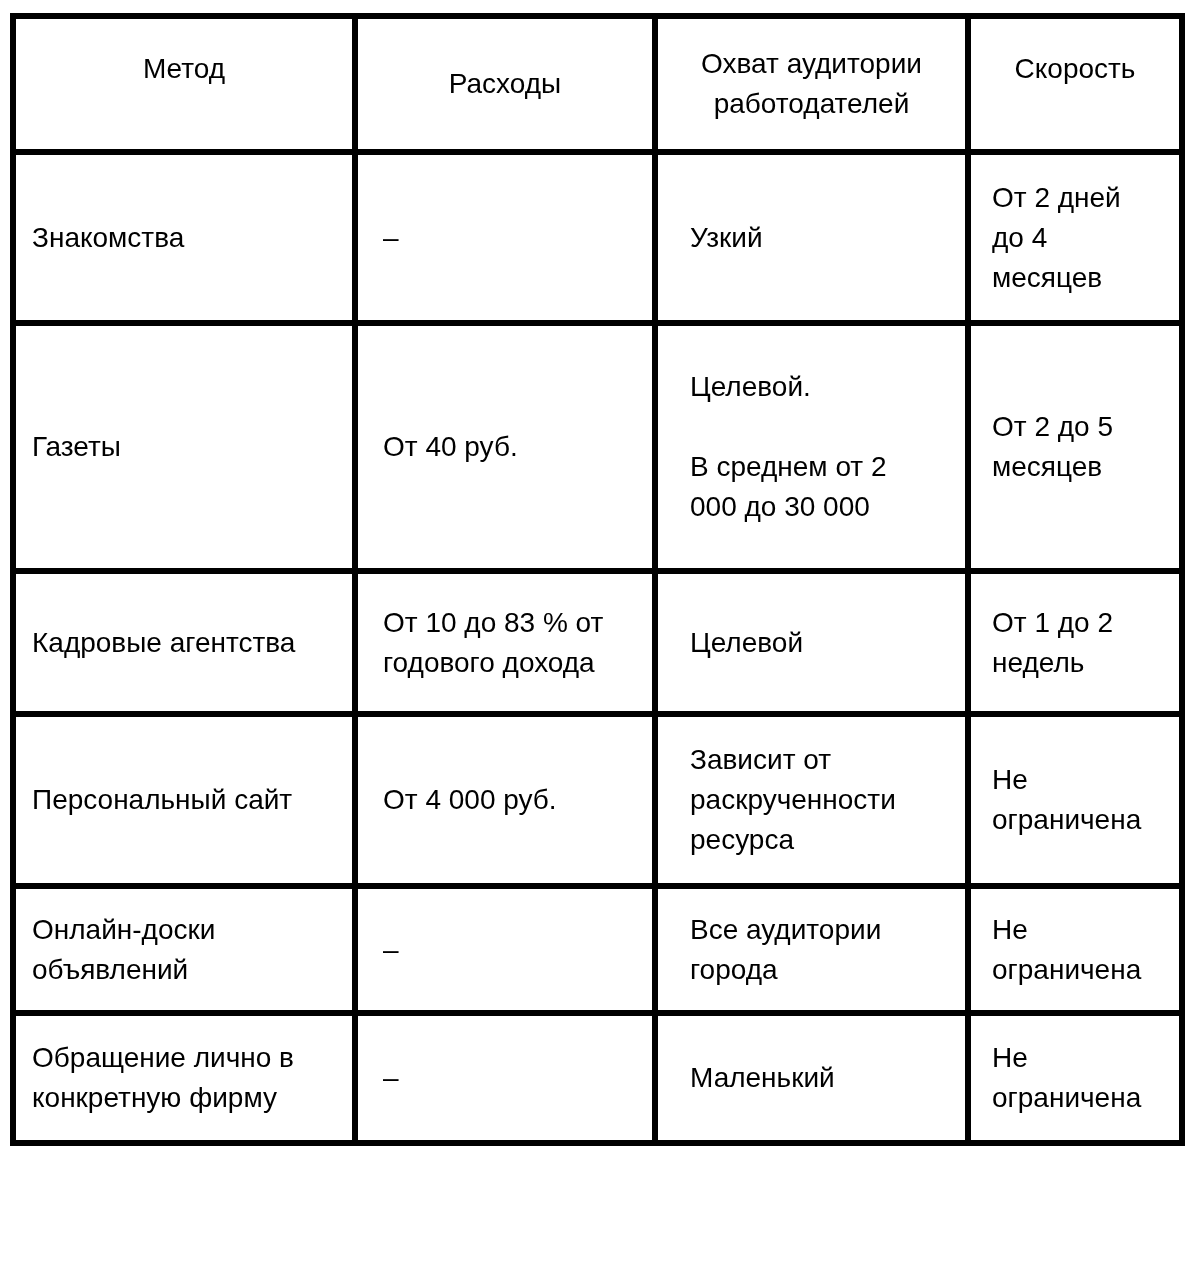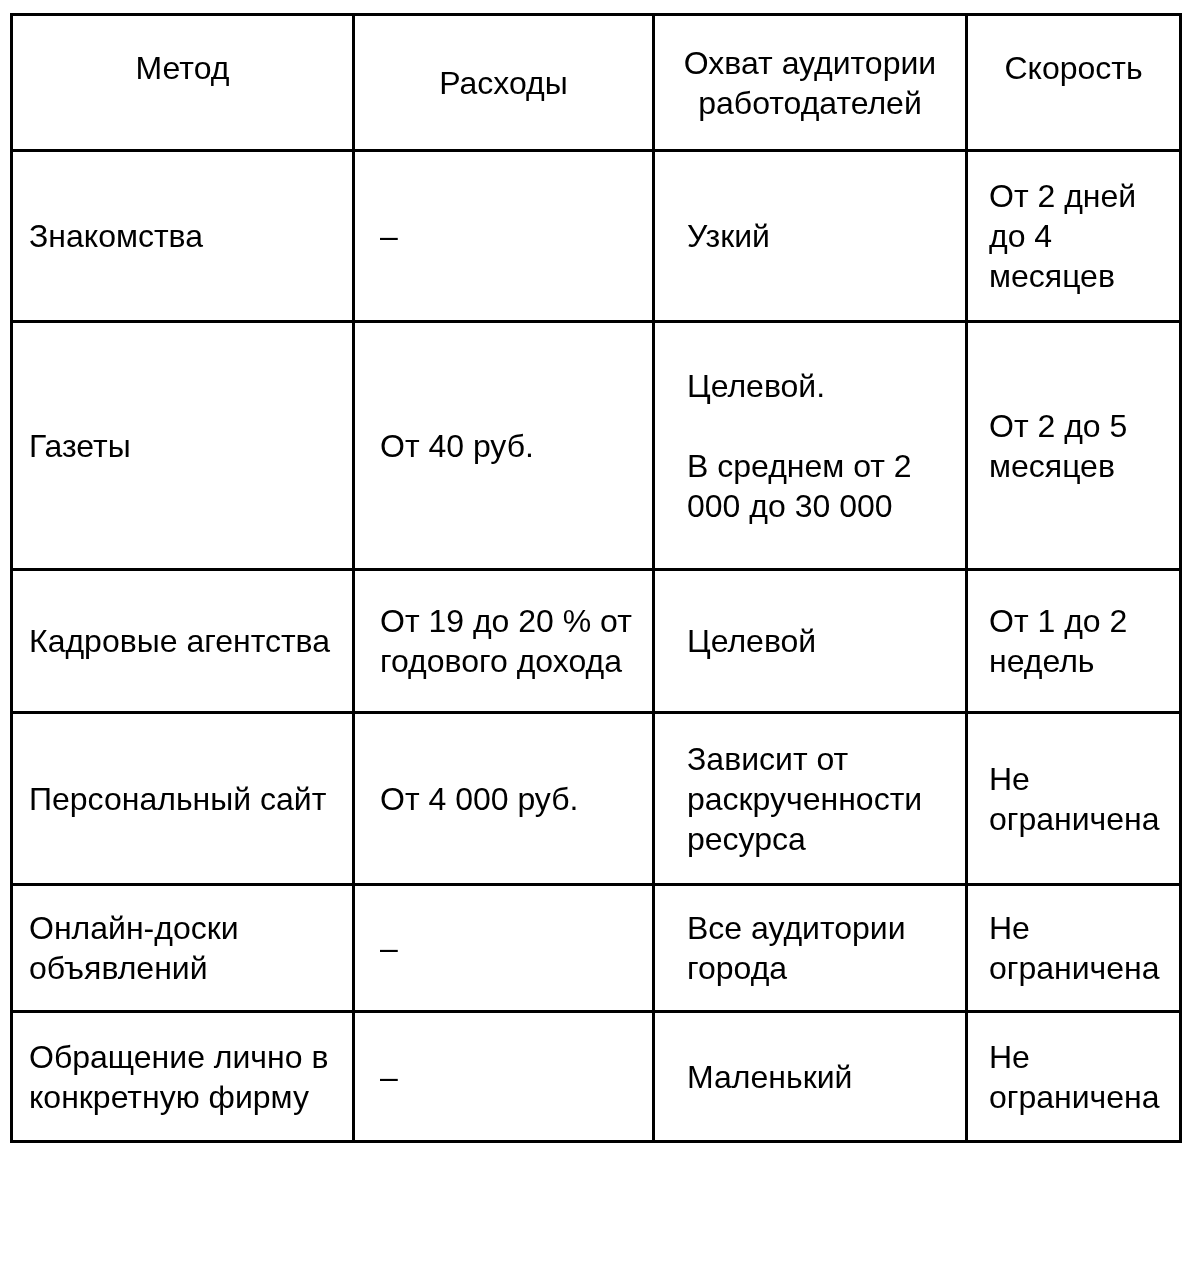--- a/index.html
+++ b/index.html
@@ -27,22 +27,22 @@
     width: 1169px;
     background: #ffffff;
   }
   table.methods col.c1 { width: 342px; }
   table.methods col.c2 { width: 300px; }
   table.methods col.c3 { width: 313px; }
   table.methods col.c4 { width: 214px; }
 
   table.methods th,
   table.methods td {
-    border: 3px solid #000000;
-    font-size: 32px;
+    border: 6px solid #000000;
+    font-size: 28px;
     line-height: 40px;
     font-weight: 400;
     vertical-align: middle;
     white-space: pre-line;
     padding: 0;
     overflow: hidden;
   }
   table.methods th {
     text-align: center;
     border-bottom: 2px solid #9b9b9b;
@@ -105,21 +105,21 @@
         <td>От 40 руб.</td>
         <td class="pad-bottom">Целевой.
 
 В среднем от 2
 000 до 30 000</td>
         <td>От 2 до 5
 месяцев</td>
       </tr>
       <tr>
         <td>Кадровые агентства</td>
-        <td>От 19 до 20 % от
+        <td>От 10 до 83 % от
 годового дохода</td>
         <td>Целевой</td>
         <td>От 1 до 2
 недель</td>
       </tr>
       <tr>
         <td>Персональный сайт</td>
         <td>От 4 000 руб.</td>
         <td>Зависит от
 раскрученности

